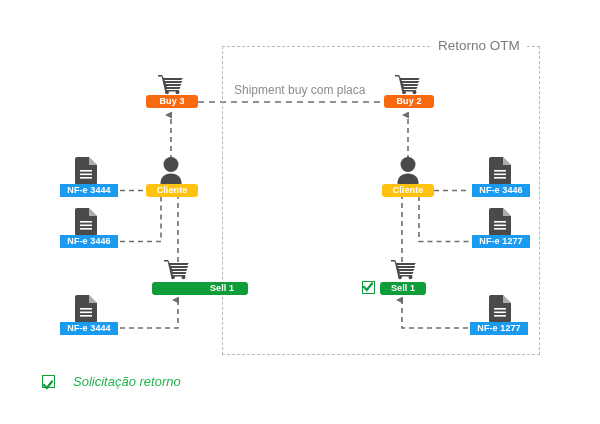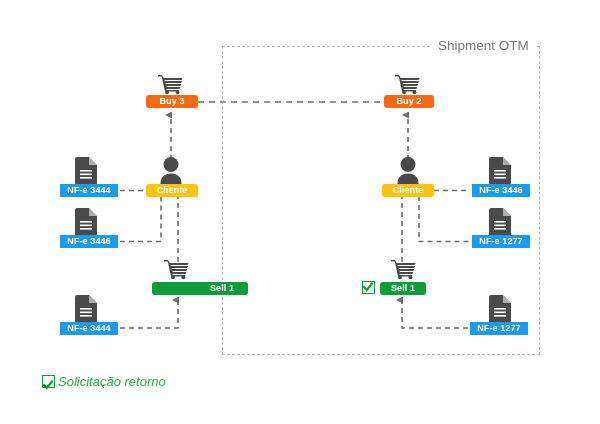--- a/index.html
+++ b/index.html
@@ -102,21 +102,21 @@
   }
   .legend-box {
     width: 13px;
     height: 13px;
     border: 1.5px solid #0f9d3a;
     background: #ffffff;
     box-sizing: border-box;
     flex: 0 0 auto;
   }
   .legend-text {
-    margin-left: 3px;
+    margin-left: 18px;
     color: #22b24c;
     font-size: 13px;
     font-style: italic;
     white-space: nowrap;
   }
 </style>
 </head>
 <body>
 
 <div id="canvas">
@@ -146,22 +146,23 @@
 
     <path d="M434 190.5 L470 190.5" stroke="#6e6e6e" stroke-width="1.6" stroke-dasharray="5,4" fill="none"></path>
 
     <path d="M419 196 L419 241.5 L470 241.5" stroke="#6e6e6e" stroke-width="1.6" stroke-dasharray="5,4" fill="none"></path>
 
     <path d="M468 328 L402 328 L402 300" stroke="#6e6e6e" stroke-width="1.6" stroke-dasharray="5,4" fill="none" marker-end="url(#arrowUp)"></path>
   </svg>
 
   <div class="region" style="left:222px; top:46px; width:318px; height:309px;"></div>
 
-  <div class="region-label" style="left:432px; top:38px;">Shipment OTM</div>
-
+  <div class="region-label" style="left:432px; top:38px;">Retorno OTM</div>
+
+  <div class="flow-label" style="left:230px; top:83px;">Shipment buy com placa</div>
 
   <div class="icon" style="left:157px; top:73px;">
     <svg width="28" height="22" viewBox="0 0 28 22">
       <g fill="#4a4a4a">
         <path d="M1 2 h4 l1.6 3 h19.2 l-1.4 2 h-17 l0.5 1 h17.4 l-1.2 2 h-15.6
                  l0.5 1 h15.4 l-1.2 2 h-13.8 l0.5 1 h13.6 l-1.1 2 h-13 l0.4 1 h12.7
                  l-0.8 1.6 h-13.6 L4.7 3.4 H1 Z"></path>
         <circle cx="10" cy="19.3" r="1.9"></circle>
         <circle cx="20.5" cy="19.3" r="1.9"></circle>
       </g>

